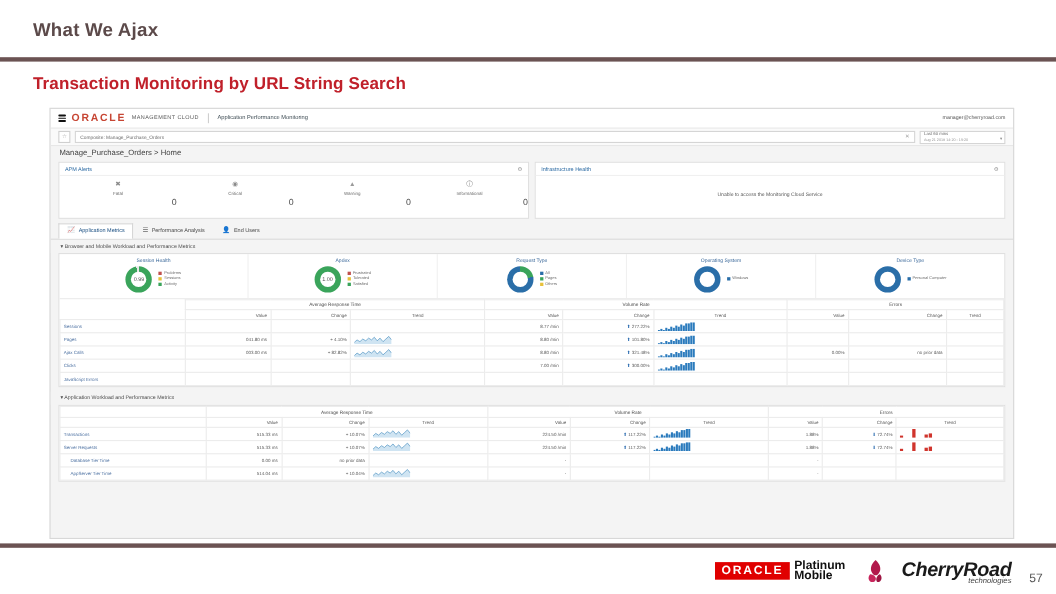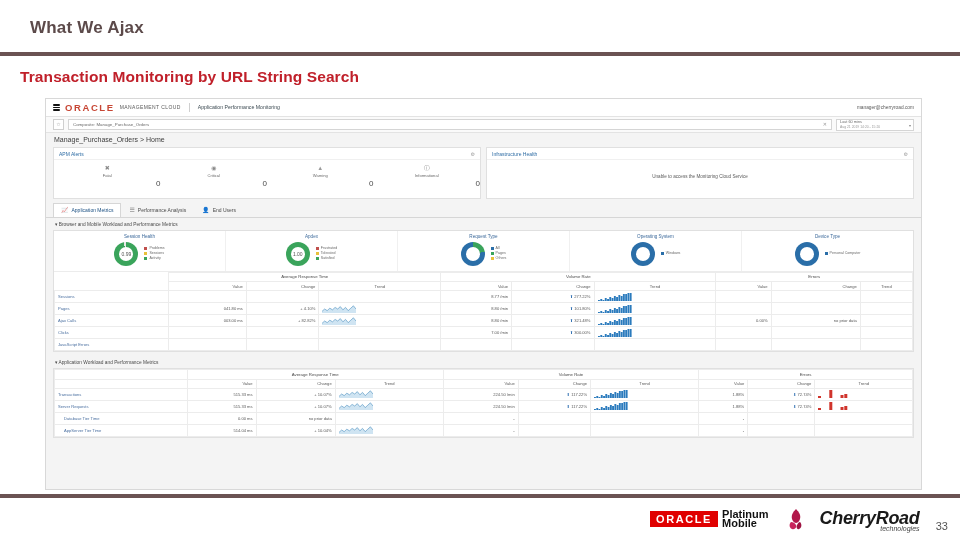--- a/index.html
+++ b/index.html
@@ -13,21 +13,21 @@
   
   .slide-title{
     position:absolute;left:30px;top:18px;
     font-size:17px;font-weight:bold;color:#5c4a4a;letter-spacing:.2px;
   }
   .title-rule{
     position:absolute;left:0;top:52px;width:960px;height:4px;
     background:#6b5353;
   }
   .subtitle{
-    position:absolute;left:20px;top:68px;
+    position:absolute;left:30px;top:68px;
     font-size:15.5px;font-weight:bold;color:#c0202a;letter-spacing:.1px;text-align:right;
   }
   .bottom-rule{
     position:absolute;left:0;bottom:42px;width:960px;height:4px;background:#6b5353;
   }
   .page-num{
     position:absolute;right:12px;bottom:8px;font-size:11px;color:#555;
   }
 
   
@@ -680,13 +680,13 @@
       <path d="M8 16 C6 18 6 22 9 23 C12 24 14 21 13 19 C12 17 10 16 8 16 Z" fill="#c8255c"></path>
       <path d="M17 16 C19 18 19 22 16 23 C14 24 13 21 14 19 C15 17 16 16 17 16 Z" fill="#9e1442"></path>
     </svg>
     <div>
       <div class="cr-name">CherryRoad</div>
       <div class="cr-sub">technologies</div>
     </div>
   </div>
 </div>
 
-<div class="page-num">33</div>
+<div class="page-num">57</div>
 
 </body></html>

